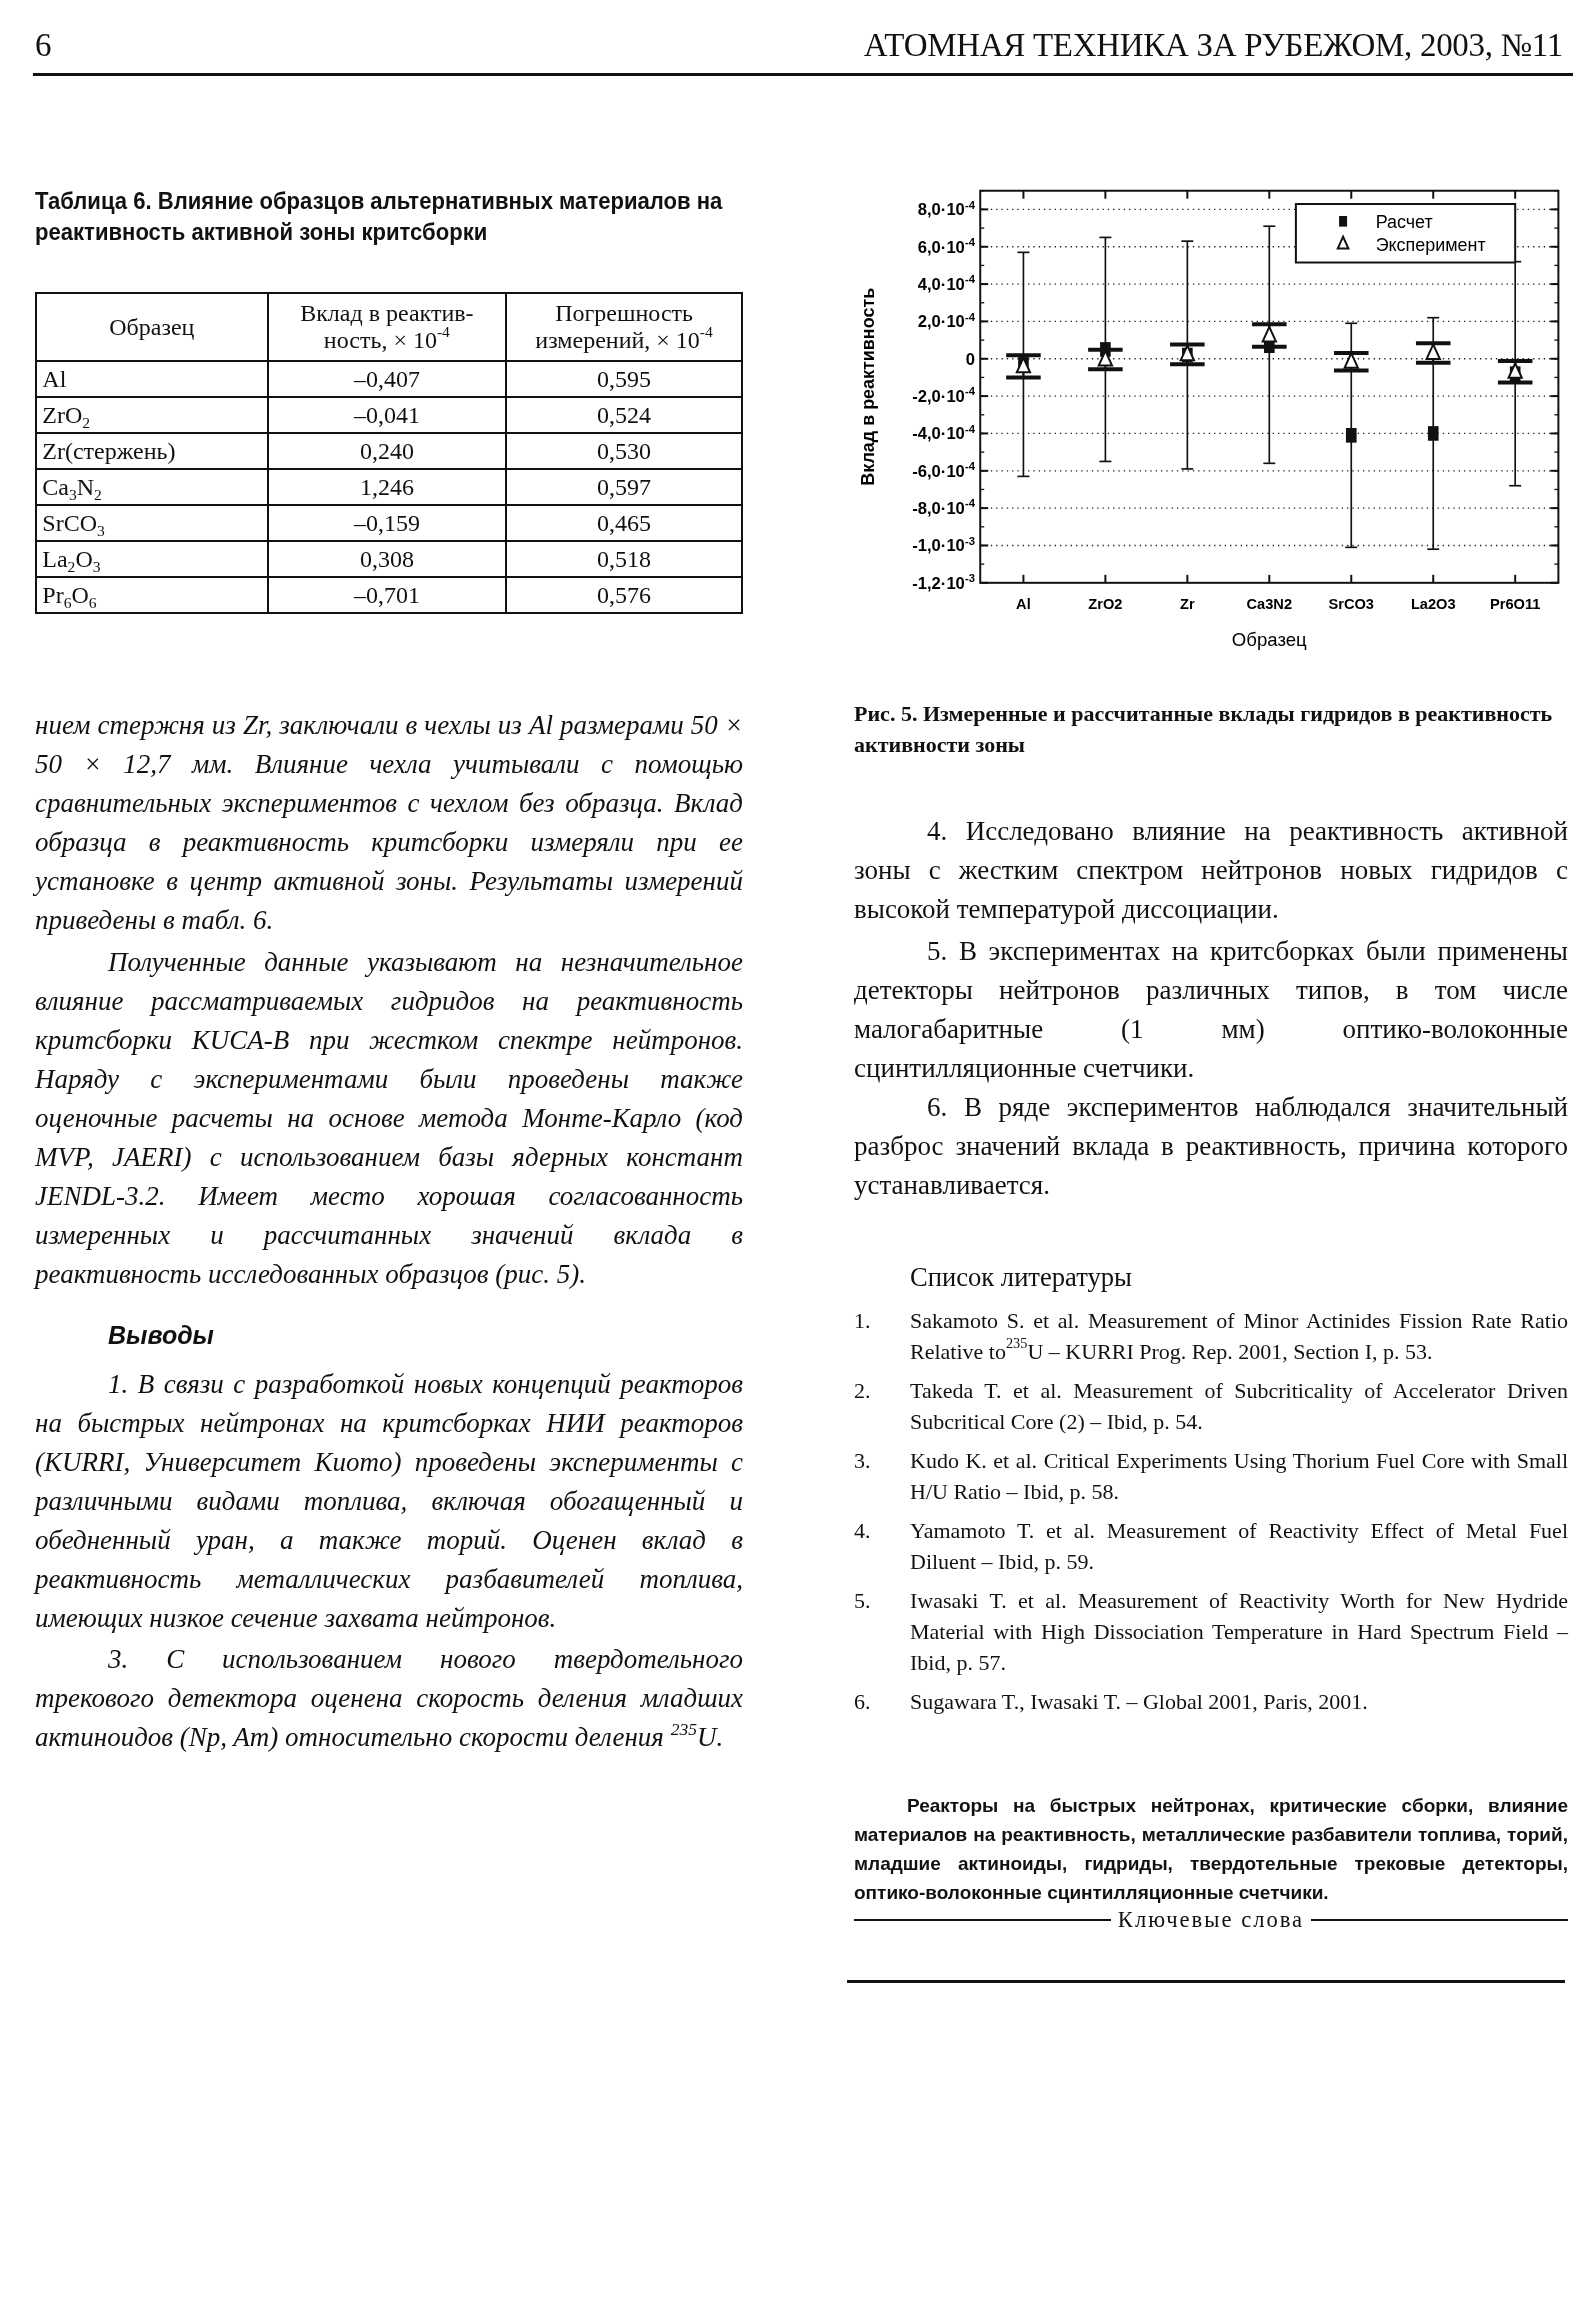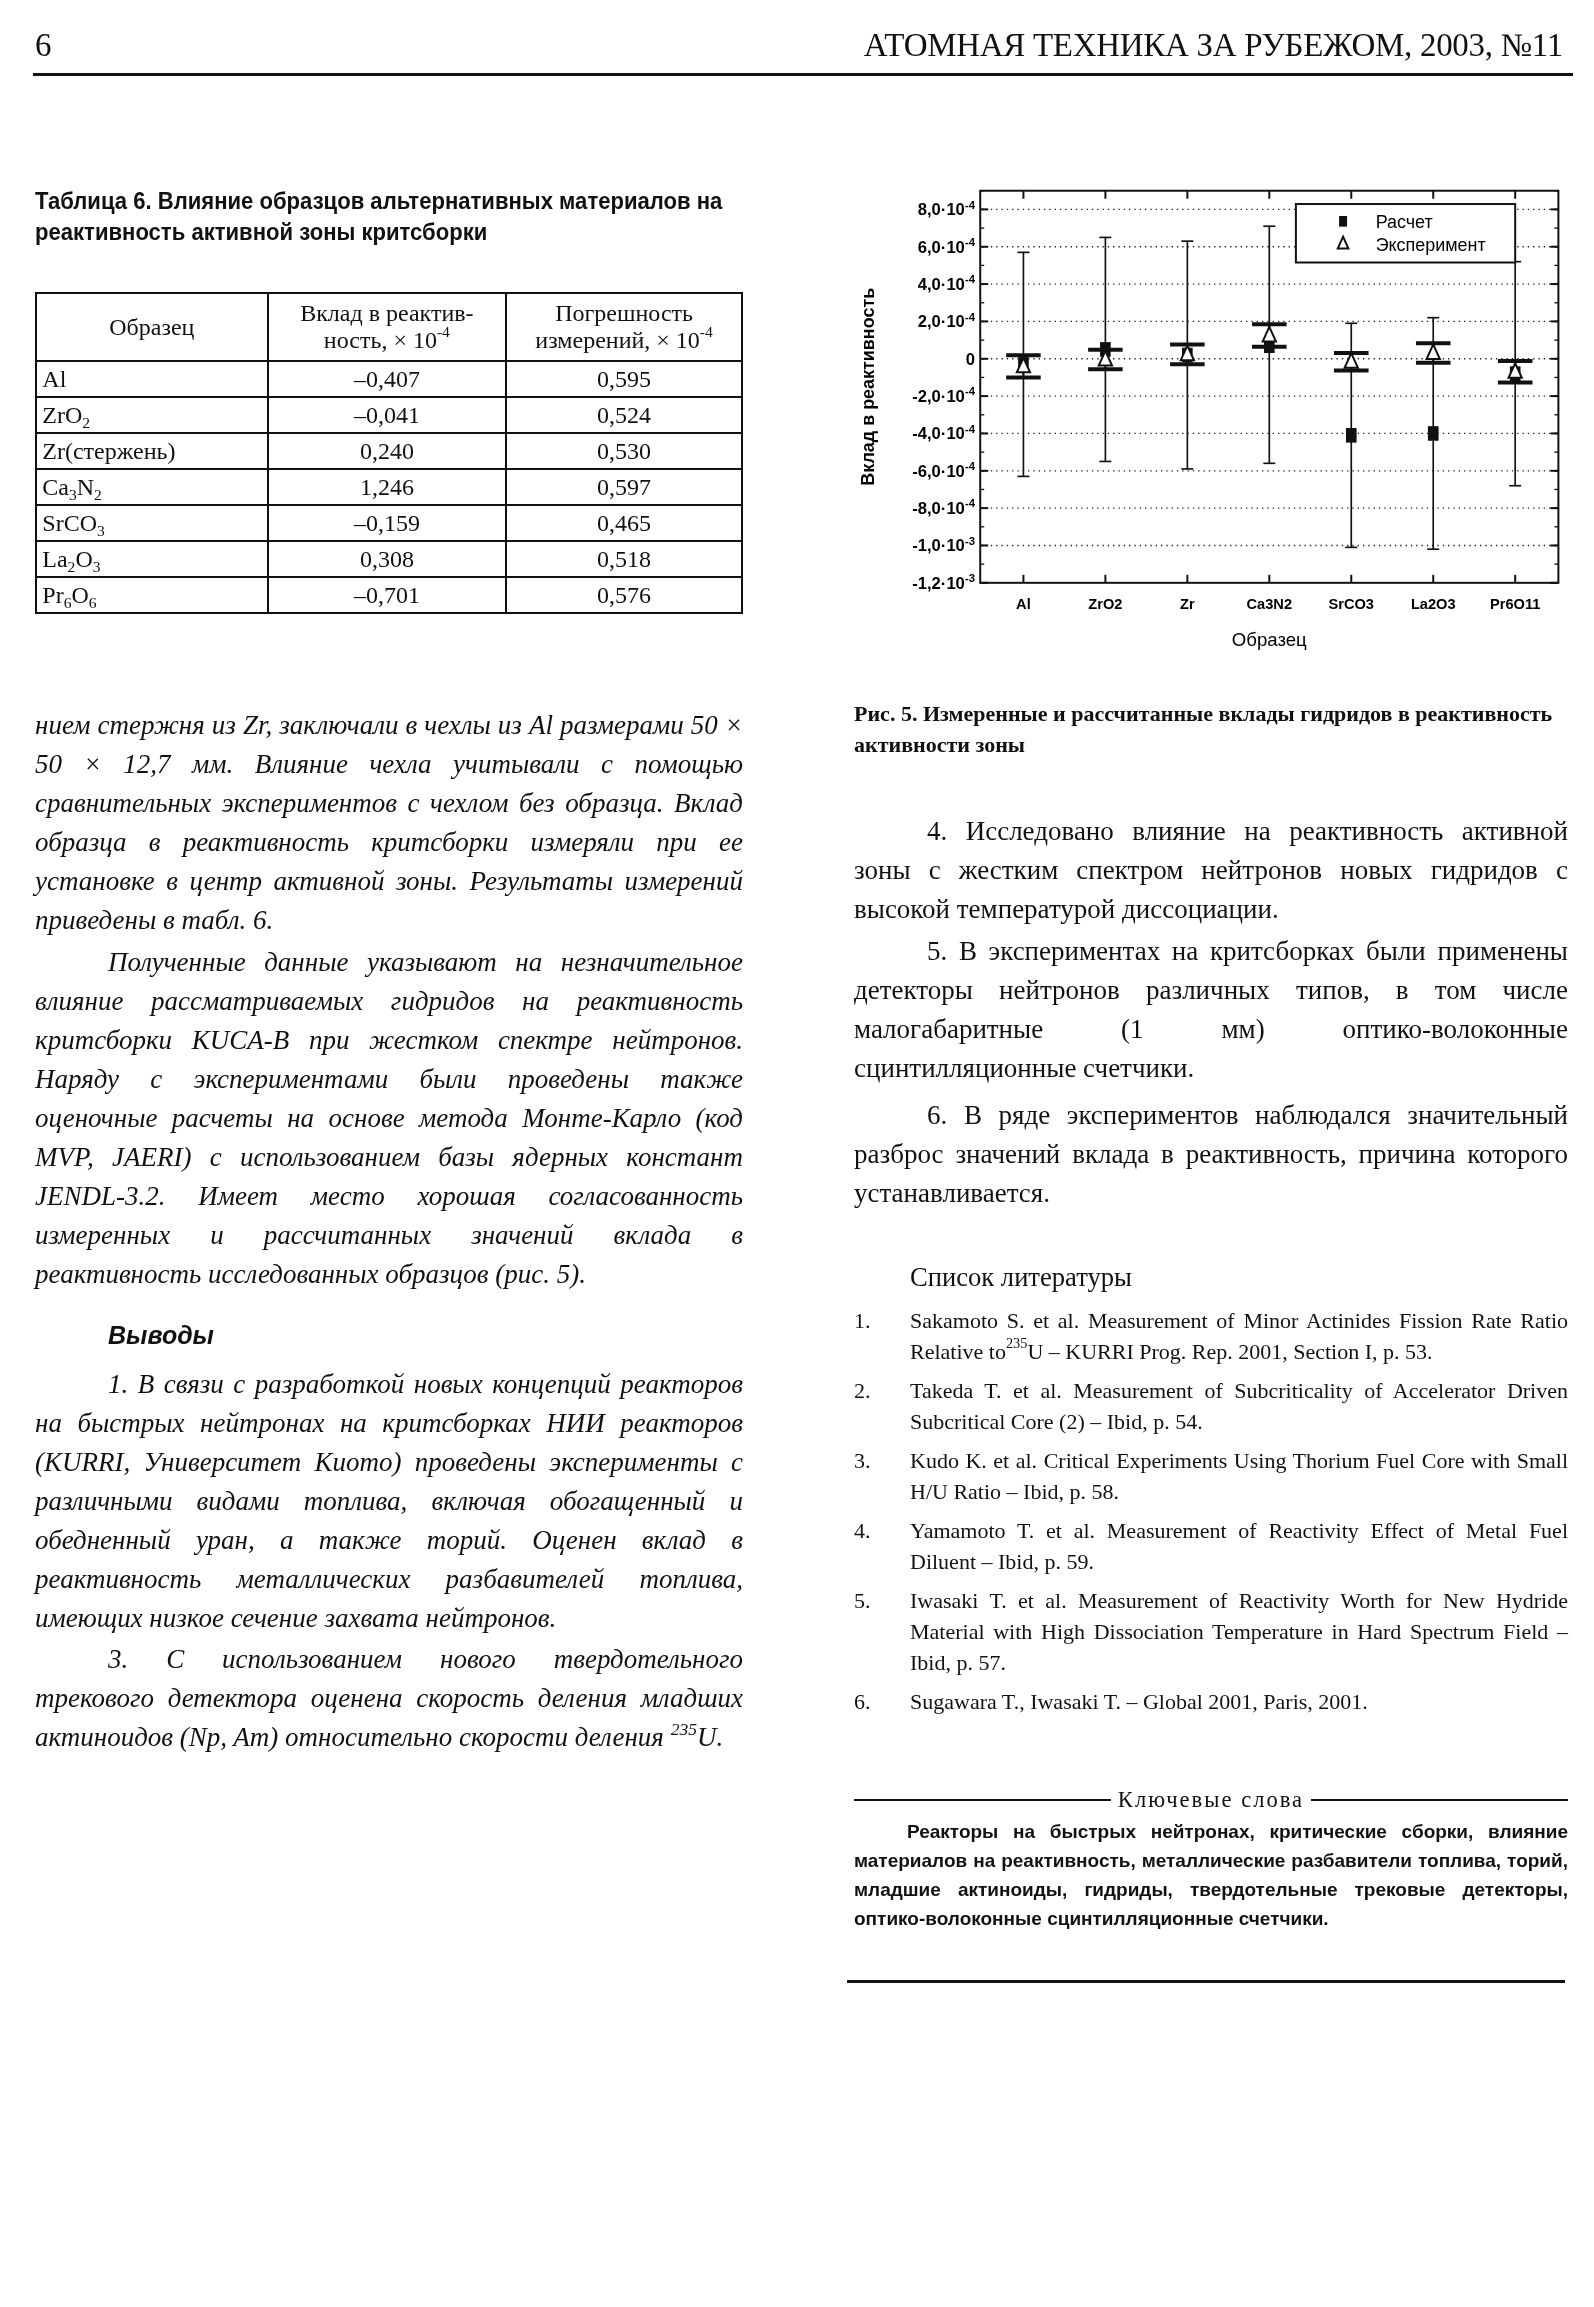--- a/index.html
+++ b/index.html
@@ -289,21 +289,21 @@
         <text x="800" y="116" font-size="27" font-family="Liberation Sans, sans-serif">Эксперимент</text>
       </g>
   </svg>
 </div>
 
 <div class="abs col-right" id="fig-caption">Рис. 5. Измеренные и рассчитанные вклады гидридов в реактивность активности зоны</div>
 
 <div class="abs col-right body-text" style="top:812px;">
   <p class="indent">4. Исследовано влияние на реактивность активной зоны с жестким спектром нейтронов новых гидридов с высокой температурой диссоциации.</p>
   <p class="indent" style="margin-top:2.7px;">5. В экспериментах на критсборках были применены детекторы нейтронов различных типов, в том числе малогабаритные (1 мм) оптико-волоконные сцинтилляционные счетчики.</p>
-  <p class="indent" style="margin-top:8px;">6. В ряде экспериментов наблюдался значительный разброс значений вклада в реактивность, причина которого устанавливается.</p>
+  <p class="indent" style="margin-top:0;">6. В ряде экспериментов наблюдался значительный разброс значений вклада в реактивность, причина которого устанавливается.</p>
 </div>
 
 <div class="abs col-right" id="refs">
   <div id="refs-title">Список литературы</div>
   <div class="ref">
       <span class="n">1.</span>
       <span class="t"><span>Sakamoto S. et al. Measurement of Minor Actinides Fission Rate Ratio Relative to</span><sup>235</sup><span>U – KURRI Prog. Rep. 2001, Section I, p. 53.</span></span>
     </div>
   <div class="ref">
       <span class="n">2.</span>
@@ -321,21 +321,21 @@
       <span class="n">5.</span>
       <span class="t">Iwasaki T. et al. Measurement of Reactivity Worth for New Hydride Material with High Dissociation Temperature in Hard Spectrum Field – Ibid, p. 57.</span>
     </div>
   <div class="ref">
       <span class="n">6.</span>
       <span class="t">Sugawara T., Iwasaki T. – Global 2001, Paris, 2001.</span>
     </div>
 </div>
 
 <div class="abs col-right" id="keywords">
+  <div id="kw-text">Реакторы на быстрых нейтронах, критические сборки, влияние материалов на реактивность, металлические разбавители топлива, торий, младшие актиноиды, гидриды, твердотельные трековые детекторы, оптико-волоконные сцинтилляционные счетчики.</div>
   <div id="kw-title">
       <span class="line"></span>
       <span class="lbl">Ключевые слова</span>
       <span class="line"></span>
     </div>
-  <div id="kw-text">Реакторы на быстрых нейтронах, критические сборки, влияние материалов на реактивность, металлические разбавители топлива, торий, младшие актиноиды, гидриды, твердотельные трековые детекторы, оптико-волоконные сцинтилляционные счетчики.</div>
 </div>
 <div class="abs" id="kw-rule"></div>
 
 
 </body></html>

